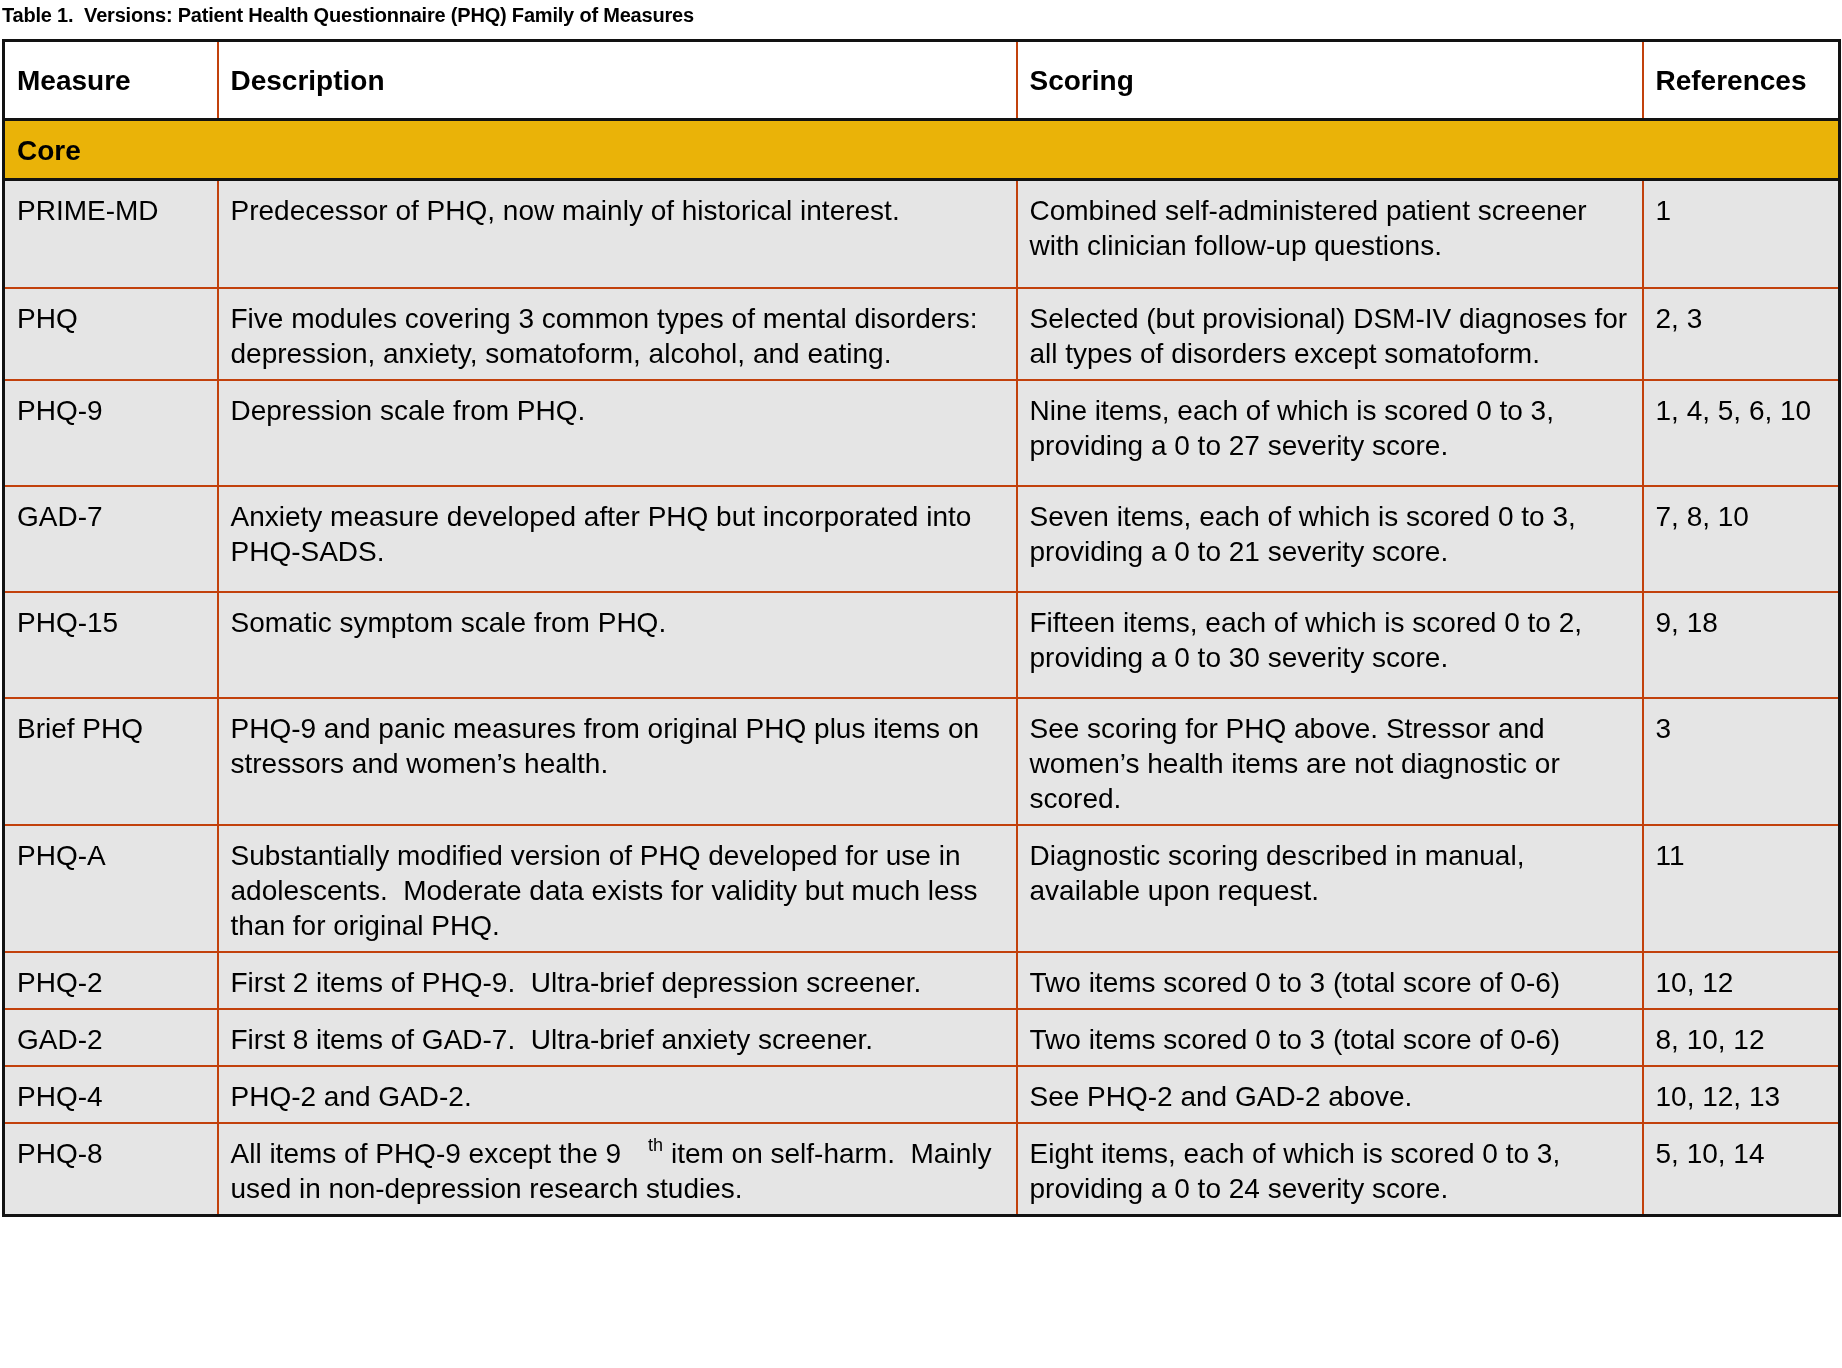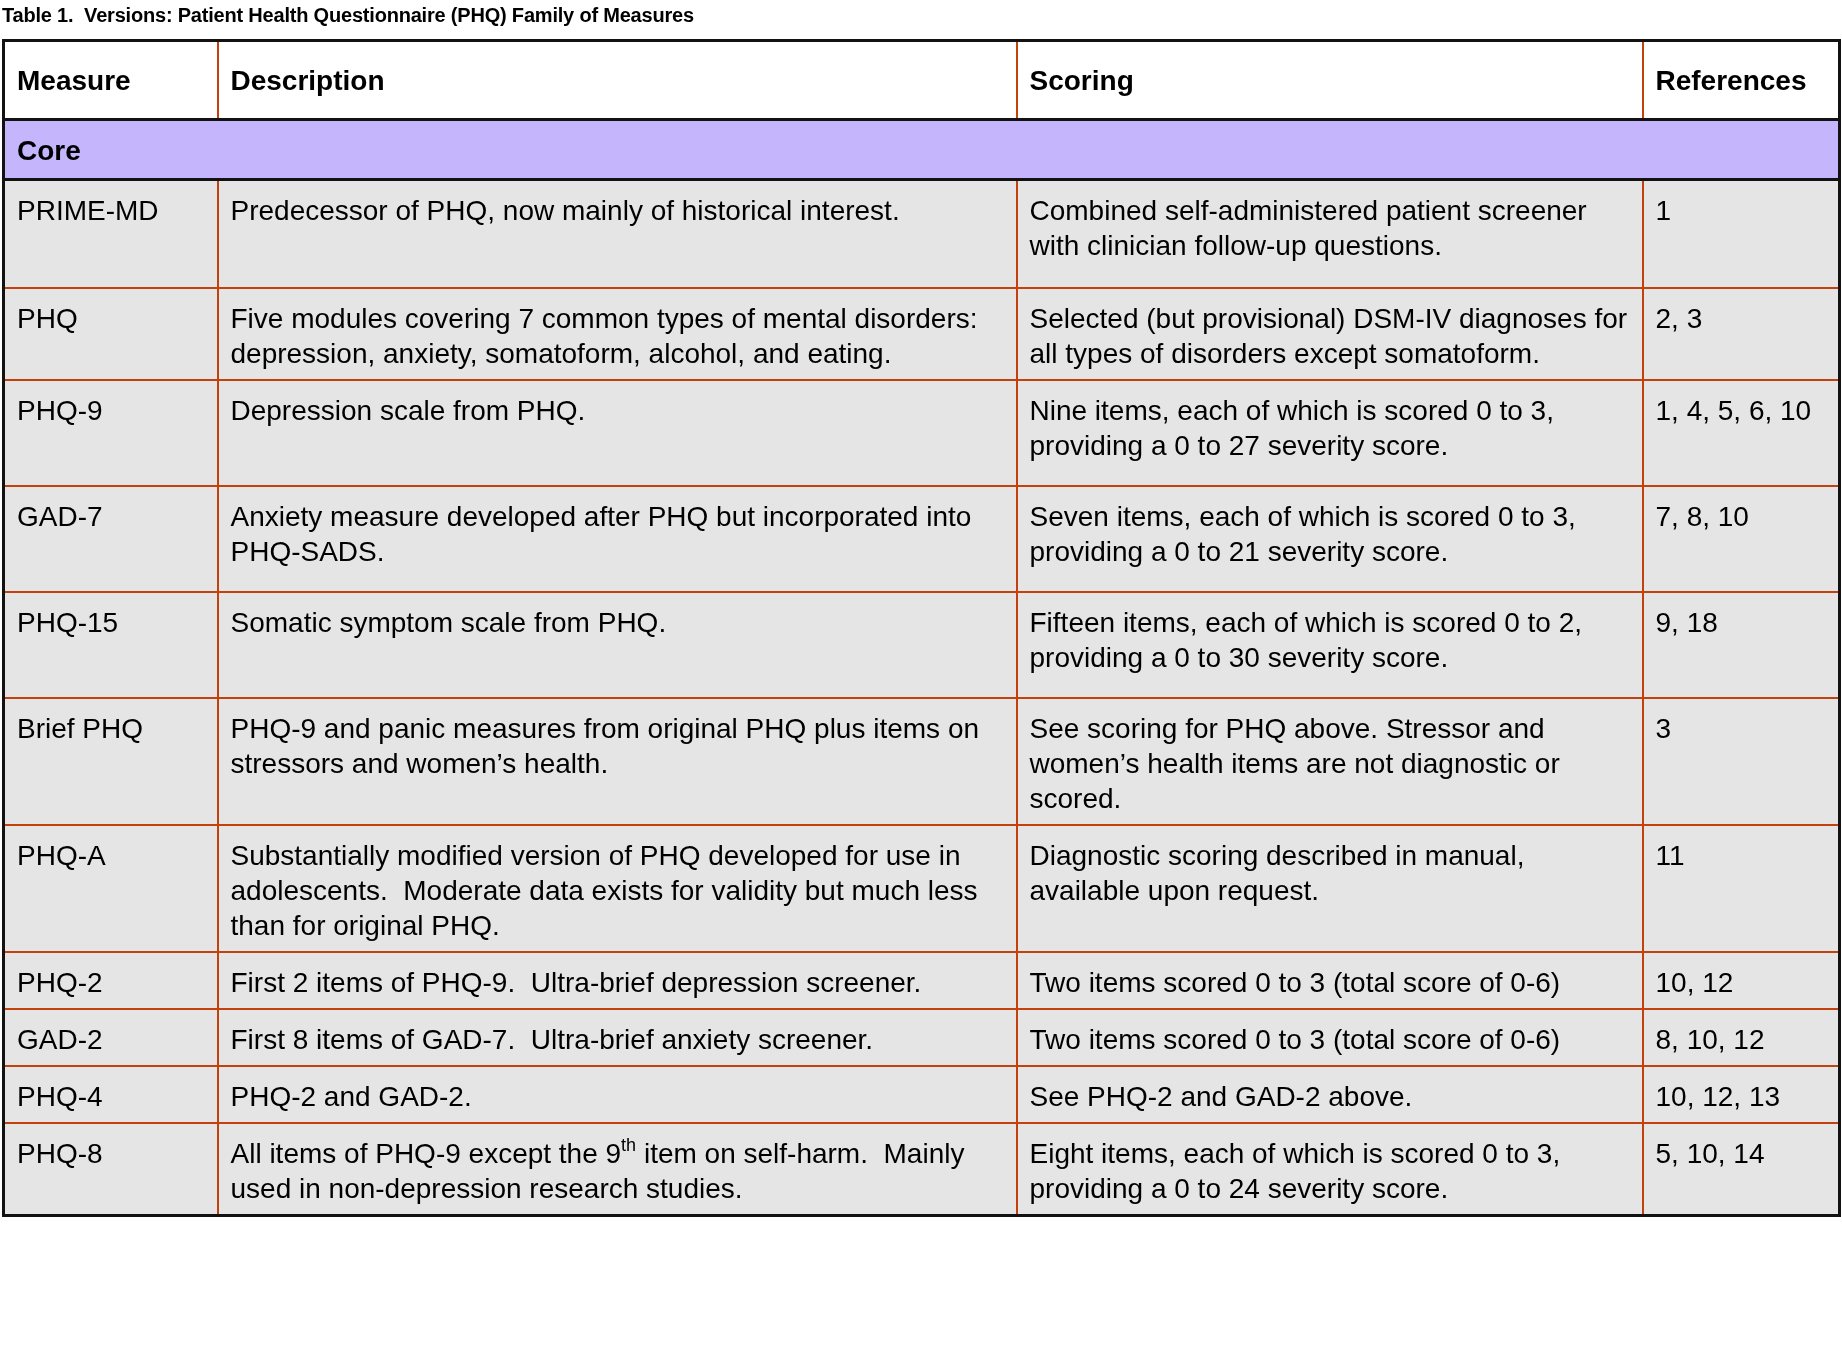--- a/index.html
+++ b/index.html
@@ -40,36 +40,37 @@
     white-space: pre-wrap;
     overflow: hidden;
     font-weight: 400;
   }
   th {
     font-weight: 700;
     padding-top: 21px;
     padding-bottom: 20px;
   }
   tr.section-row td {
-    background: #c4b5fd;
+    background: #eab308;
     font-weight: 700;
     border-top: 3px solid #121212;
     border-bottom: 3px solid #121212;
     padding-top: 12px;
     padding-bottom: 10px;
   }
   tr.data-row td { background: #e5e5e5; }
   tr.r-tall td { height: 86px; }   
   tr.r-med td  { height: 84px; }
   sup.ordinal {
     font-size: 18px;
     line-height: 0;
     vertical-align: baseline;
     position: relative;
     top: -12px;
+    margin-left: 27px;
   }
 </style>
 </head>
 <body>
 
 <div class="page-title">Table 1.  Versions: Patient Health Questionnaire (PHQ) Family of Measures</div>
 
 <table class="phq-table">
   <colgroup>
     <col class="c-measure">
@@ -92,21 +93,21 @@
 
     <tr class="data-row r-tall">
       <td>PRIME-MD</td>
       <td>Predecessor of PHQ, now mainly of historical interest.</td>
       <td>Combined self-administered patient screener with clinician follow-up questions.</td>
       <td>1</td>
     </tr>
 
     <tr class="data-row">
       <td>PHQ</td>
-      <td>Five modules covering 7 common types of mental disorders:  depression, anxiety, somatoform, alcohol, and eating.</td>
+      <td>Five modules covering 3 common types of mental disorders:  depression, anxiety, somatoform, alcohol, and eating.</td>
       <td>Selected (but provisional) DSM-IV diagnoses for all types of disorders except somatoform.</td>
       <td>2, 3</td>
     </tr>
 
     <tr class="data-row r-med">
       <td>PHQ-9</td>
       <td>Depression scale from PHQ.</td>
       <td>Nine items, each of which is scored 0 to 3, providing a 0 to 27 severity score.</td>
       <td>1, 4, 5, 6, 10</td>
     </tr>

